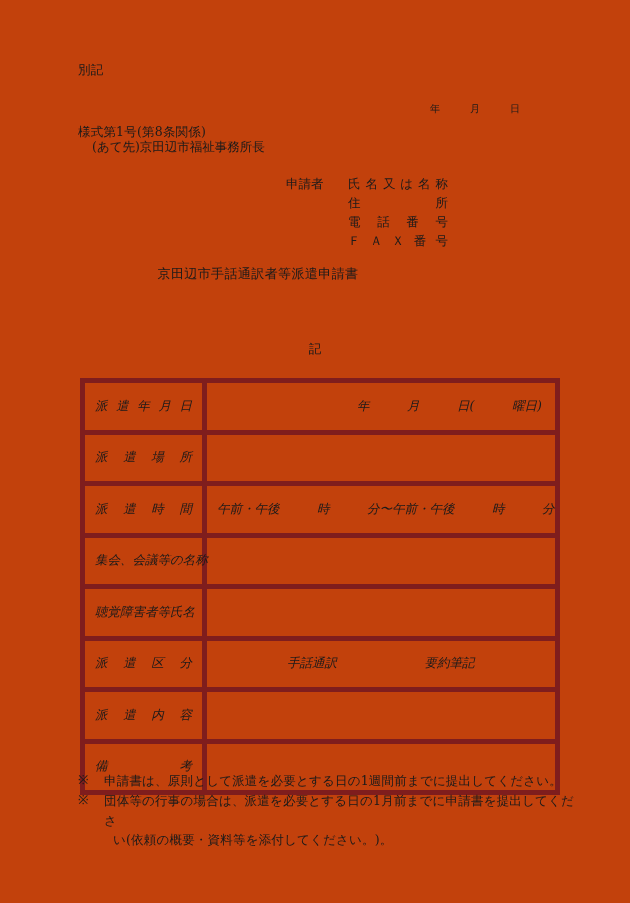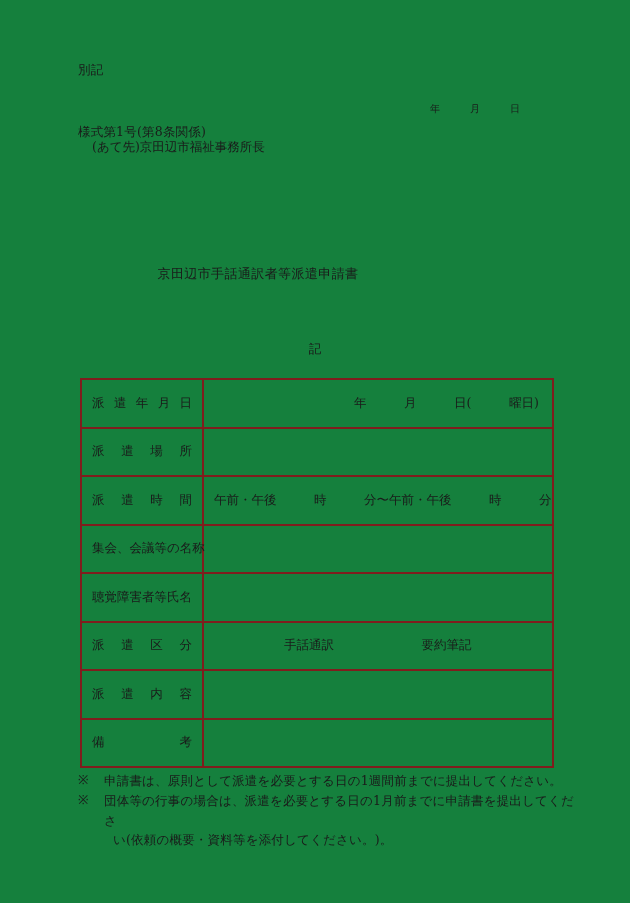--- a/index.html
+++ b/index.html
@@ -13,21 +13,21 @@
     position: relative;
     font-family: "DejaVu Serif", "Liberation Serif", serif;
     color: #1a1a1a;
     overflow: hidden;
   }
   .page {
     position: absolute;
     left: 0; top: 0;
     width: 630px;
     height: 903px;
-    background: #15803d;
+    background: #c2410c;
   }
 
   
   .hdr-form-no {
     position: absolute;
     left: 78px;
     font-size: 12.5px;
     letter-spacing: 0.2px;
     white-space: nowrap;
   }
@@ -106,25 +106,26 @@
   
   .form-table {
     position: absolute;
     left: 80px;
     top: 378px;
     width: 470px;
     border-collapse: collapse;
     table-layout: fixed;
   }
   .form-table td {
-    border: 2px solid #7f1d1d;
+    border: 5px solid #7f1d1d;
     height: 46.5px;
     font-size: 12.5px;
     padding: 0;
     vertical-align: middle;
+    font-style: italic;
   }
   .form-table td.label-cell {
     width: 122px;
     padding: 0 10px;
     box-sizing: border-box;
   }
   .label-inner {
     display: block;
     text-align: justify;
     text-align-last: justify;
@@ -176,20 +177,38 @@
 <div class="page">
 
   <div class="hdr-form-no" id="hdr-line-1">別記</div>
 
   <div class="hdr-form-no" id="hdr-line-2">様式第1号(第8条関係)</div>
 
   <div class="date-line">年　　　月　　　日</div>
 
   <div class="addressee">(あて先)京田辺市福祉事務所長</div>
 
+  <div class="applicant-block">
+    <div class="applicant-row">
+      <span class="applicant-tag">申請者</span>
+      <span class="applicant-field">氏名又は名称</span>
+    </div>
+    <div class="applicant-row">
+      <span class="applicant-tag"></span>
+      <span class="applicant-field">住所</span>
+    </div>
+    <div class="applicant-row">
+      <span class="applicant-tag"></span>
+      <span class="applicant-field">電話番号</span>
+    </div>
+    <div class="applicant-row">
+      <span class="applicant-tag"></span>
+      <span class="applicant-field">ＦＡＸ番号</span>
+    </div>
+  </div>
 
   <div class="doc-title">京田辺市手話通訳者等派遣申請書</div>
 
 
   <div class="ki-mark">記</div>
 
   <table class="form-table">
     <tbody id="form-table-body">
         <tr>
           <td class="label-cell">

